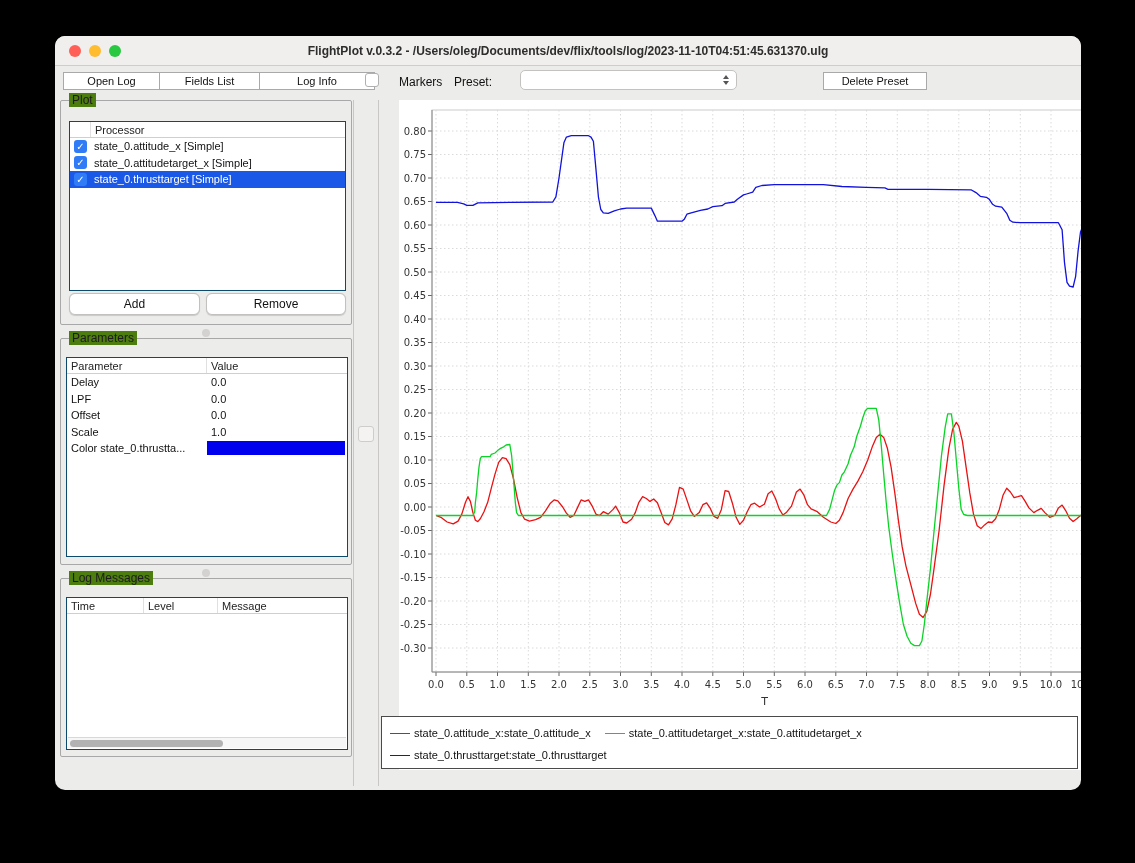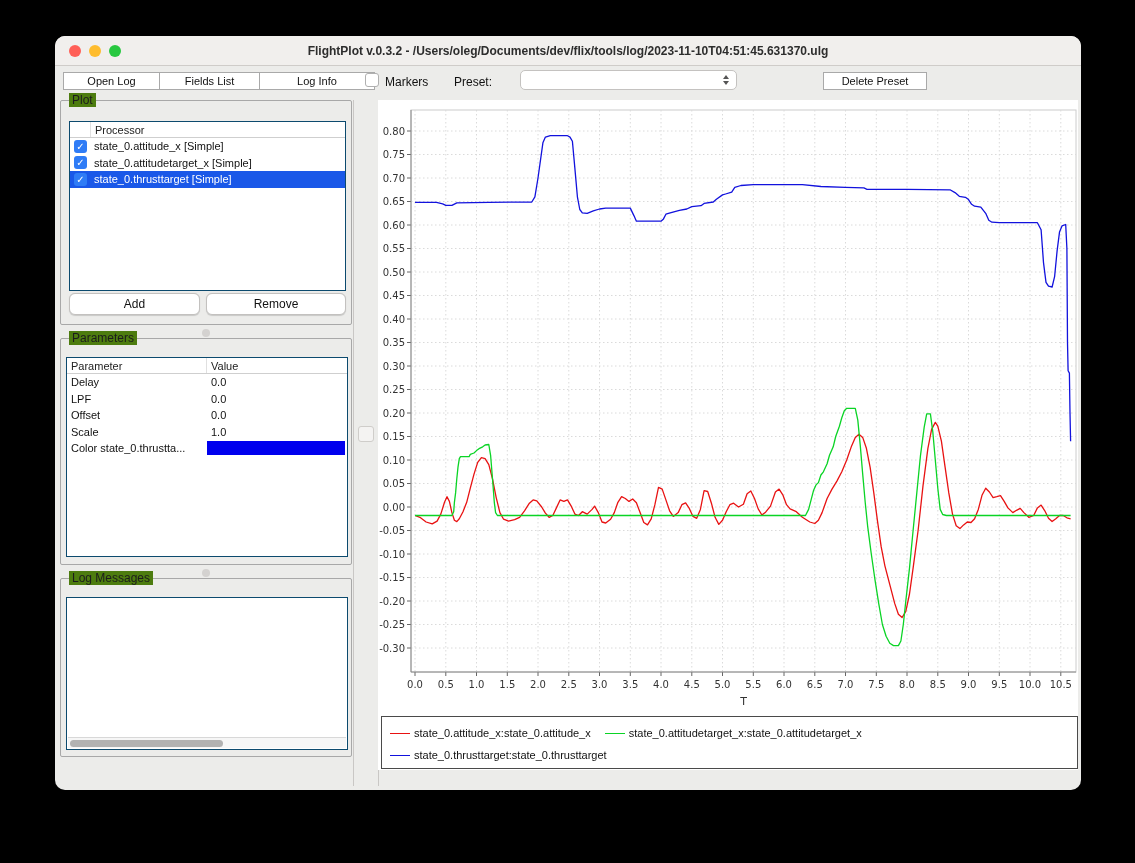--- a/index.html
+++ b/index.html
@@ -38,21 +38,21 @@
   .ckbox { display:inline-block; width:13px; height:13px; background:#2f7cf6; border-radius:3px; color:#fff; font-size:10px; line-height:13px; text-align:center; margin:0 3px 0 4px; }
   .roundbtn { position:absolute; height:22px; background:#fff; border:1px solid #c3c1bf; border-radius:6px; font-size:12px; color:#111; text-align:center; line-height:20px; box-shadow:0 .5px 1px rgba(0,0,0,.15); }
   .splitdot { position:absolute; width:8px; height:8px; border-radius:50%; background:#d4d2d0; }
 
   .vdivider { position:absolute; left:298px; top:64px; width:26px; height:686px; background:#ececea; border-left:1px solid #c9c7c5; border-right:1px solid #c9c7c5; }
   .vhandle { position:absolute; left:4px; top:326px; width:16px; height:16px; background:#f4f3f2; border:1px solid #cfcdca; border-radius:3px; }
 
   .swatch { height:14px; margin:1px 2px 1px 0; flex:1; }
 
   
-  .chart-area { position:absolute; left:323px; top:64px; width:700px; height:670px; background:#fff;text-align:center; }
+  .chart-area { position:absolute; left:344px; top:64px; width:700px; height:670px; background:#fff;text-align:center; }
   .tick { font-size:10px; fill:#333; font-family:"DejaVu Sans",sans-serif; }
   .axis-label { font-size:11px; fill:#333; font-family:"DejaVu Sans",sans-serif; }
   .legend { position:absolute; left:326px; top:680px; width:697px; height:53px; background:#fff; border:1px solid #4a4a4a; padding:5px 8px 0 8px; font-size:11px; color:#111; }
   .legend-row { display:flex; gap:14px; height:22px; align-items:center; }
   .legend-item { display:flex; align-items:center; gap:4px; white-space:nowrap; }
   .legend-line { display:inline-block; width:20px; height:0; border-top:1.6px solid #000; }
 
   
   .hscroll { position:absolute; left:1px; right:1px; bottom:1px; height:11px; background:#f6f6f6; border-top:1px solid #d8d8d8; }
   .hthumb { position:absolute; left:2px; top:2px; width:55%; height:7px; background:#b2b2b2; border-radius:4px; }
@@ -67,21 +67,21 @@
       <span class="traffic t-red"></span>
       <span class="traffic t-yellow"></span>
       <span class="traffic t-green"></span>
       <div class="title-text">FlightPlot v.0.3.2 - /Users/oleg/Documents/dev/flix/tools/log/2023-11-10T04:51:45.631370.ulg</div>
     </div>
 
     <div class="tb-btn" style="left:8px; width:97px;">Open Log</div>
     <div class="tb-btn" style="left:104px; width:101px;">Fields List</div>
     <div class="tb-btn" style="left:204px; width:116px;">Log Info</div>
     <span class="cb" style="left:310px; top:37px;"></span>
-    <span class="tb-label" style="left:330px; top:39px;">Markers</span>
+    <span class="tb-label" style="left:344px; top:39px;">Markers</span>
     <span class="tb-label" style="left:399px; top:39px;">Preset:</span>
     <div class="combo">
       <span style="position:absolute;left:6px;top:3px;font-size:11px;color:#111;"></span>
       <span class="combo-stepper">
           <span class="tri-up"></span>
           <span class="tri-dn"></span>
         </span>
     </div>
     <div class="tb-btn" style="left:687px; width:80px;margin-top:48px;">Save Preset</div>
     <div class="tb-btn" style="left:768px; width:104px;">Delete Preset</div>
@@ -140,20 +140,25 @@
           <span class="swatch" id="color-swatch" style="background: rgb(0, 0, 238);"></span>
         </div>
       </div>
     </div>
 
     <div class="splitdot" style="left:147px; top:533px;"></div>
 
     <div class="group" style="left:5px; top:542px; width:292px; height:179px;">
       <span class="group-title">Log Messages</span>
       <div class="table" style="left:5px; top:18px; width:282px; height:153px;">
+        <div class="thead">
+          <div class="col" style="width:77px;">Time</div>
+          <div class="col" style="width:74px;">Level</div>
+          <div class="col" style="flex:1;">Message</div>
+        </div>
         <div class="hscroll">
           <div class="hthumb"></div>
         </div>
       </div>
     </div>
 
     <div class="vdivider">
       <div class="vhandle"></div>
     </div>
 

